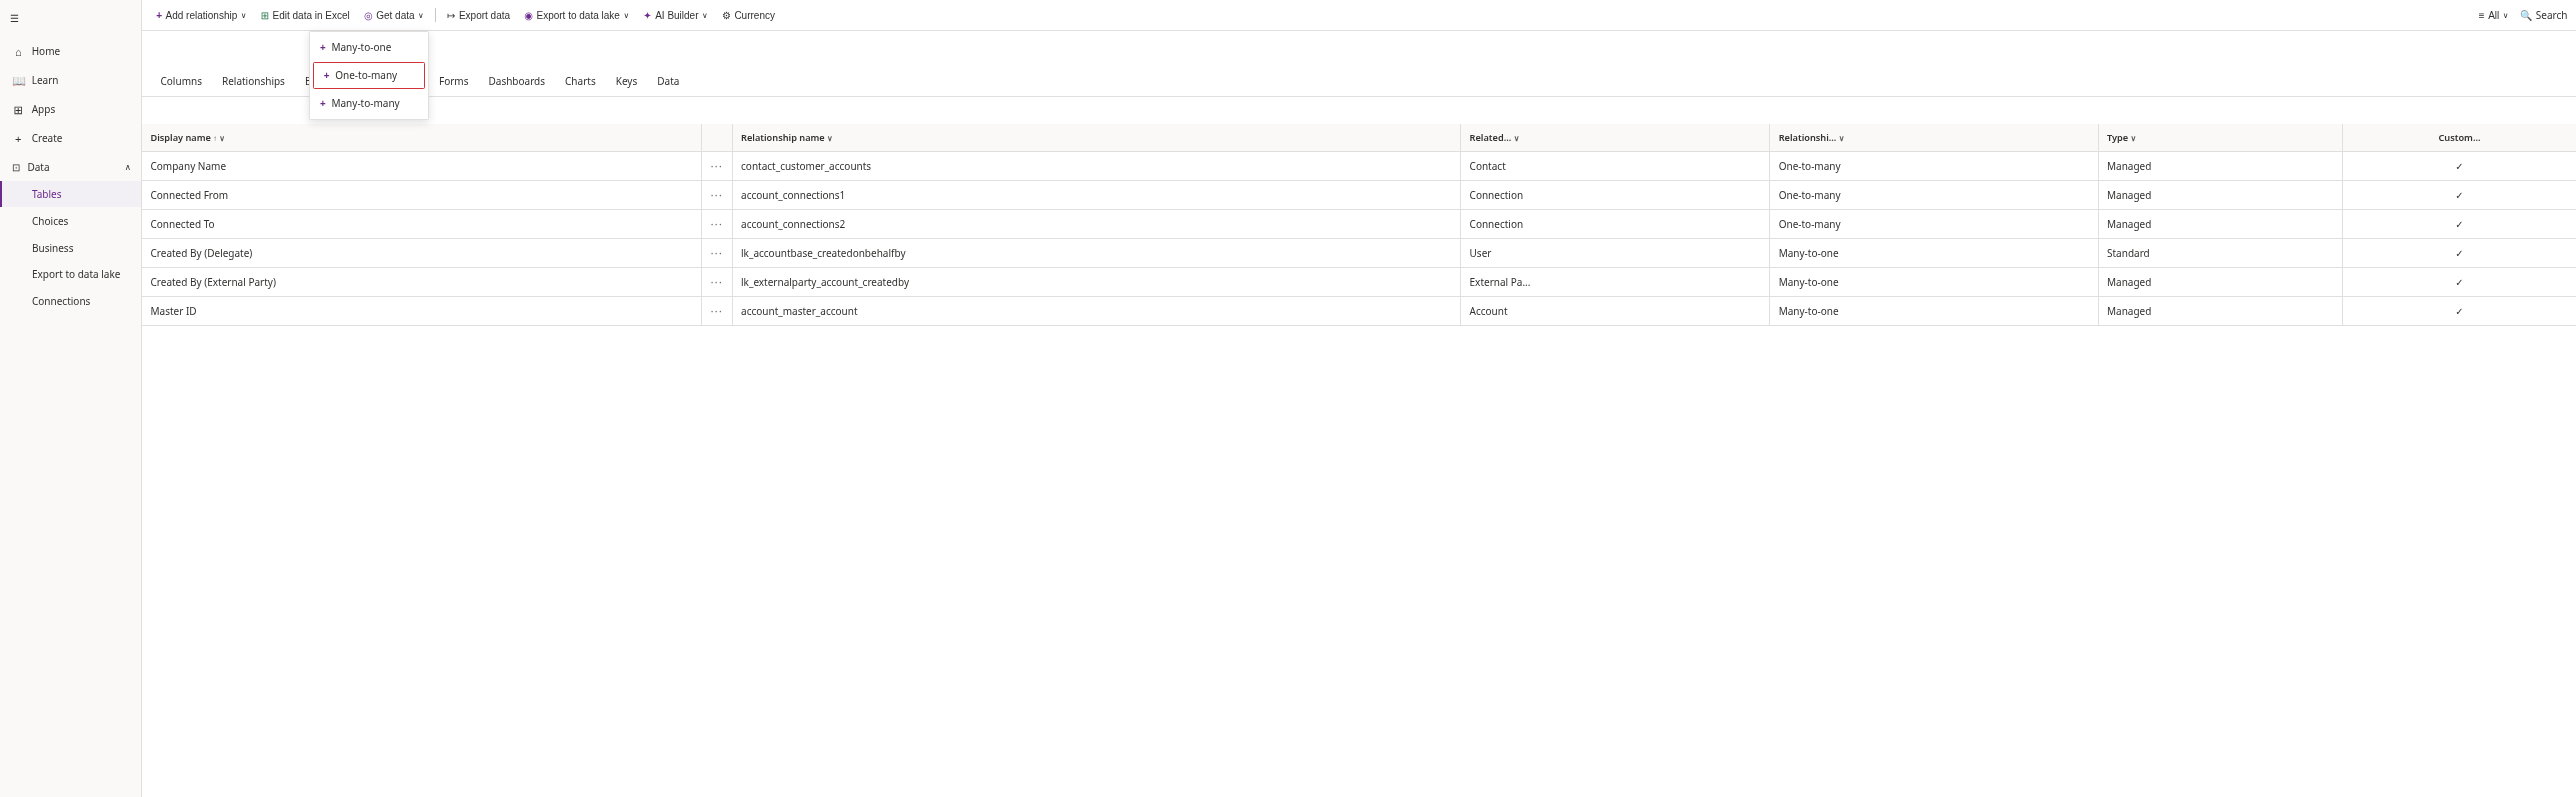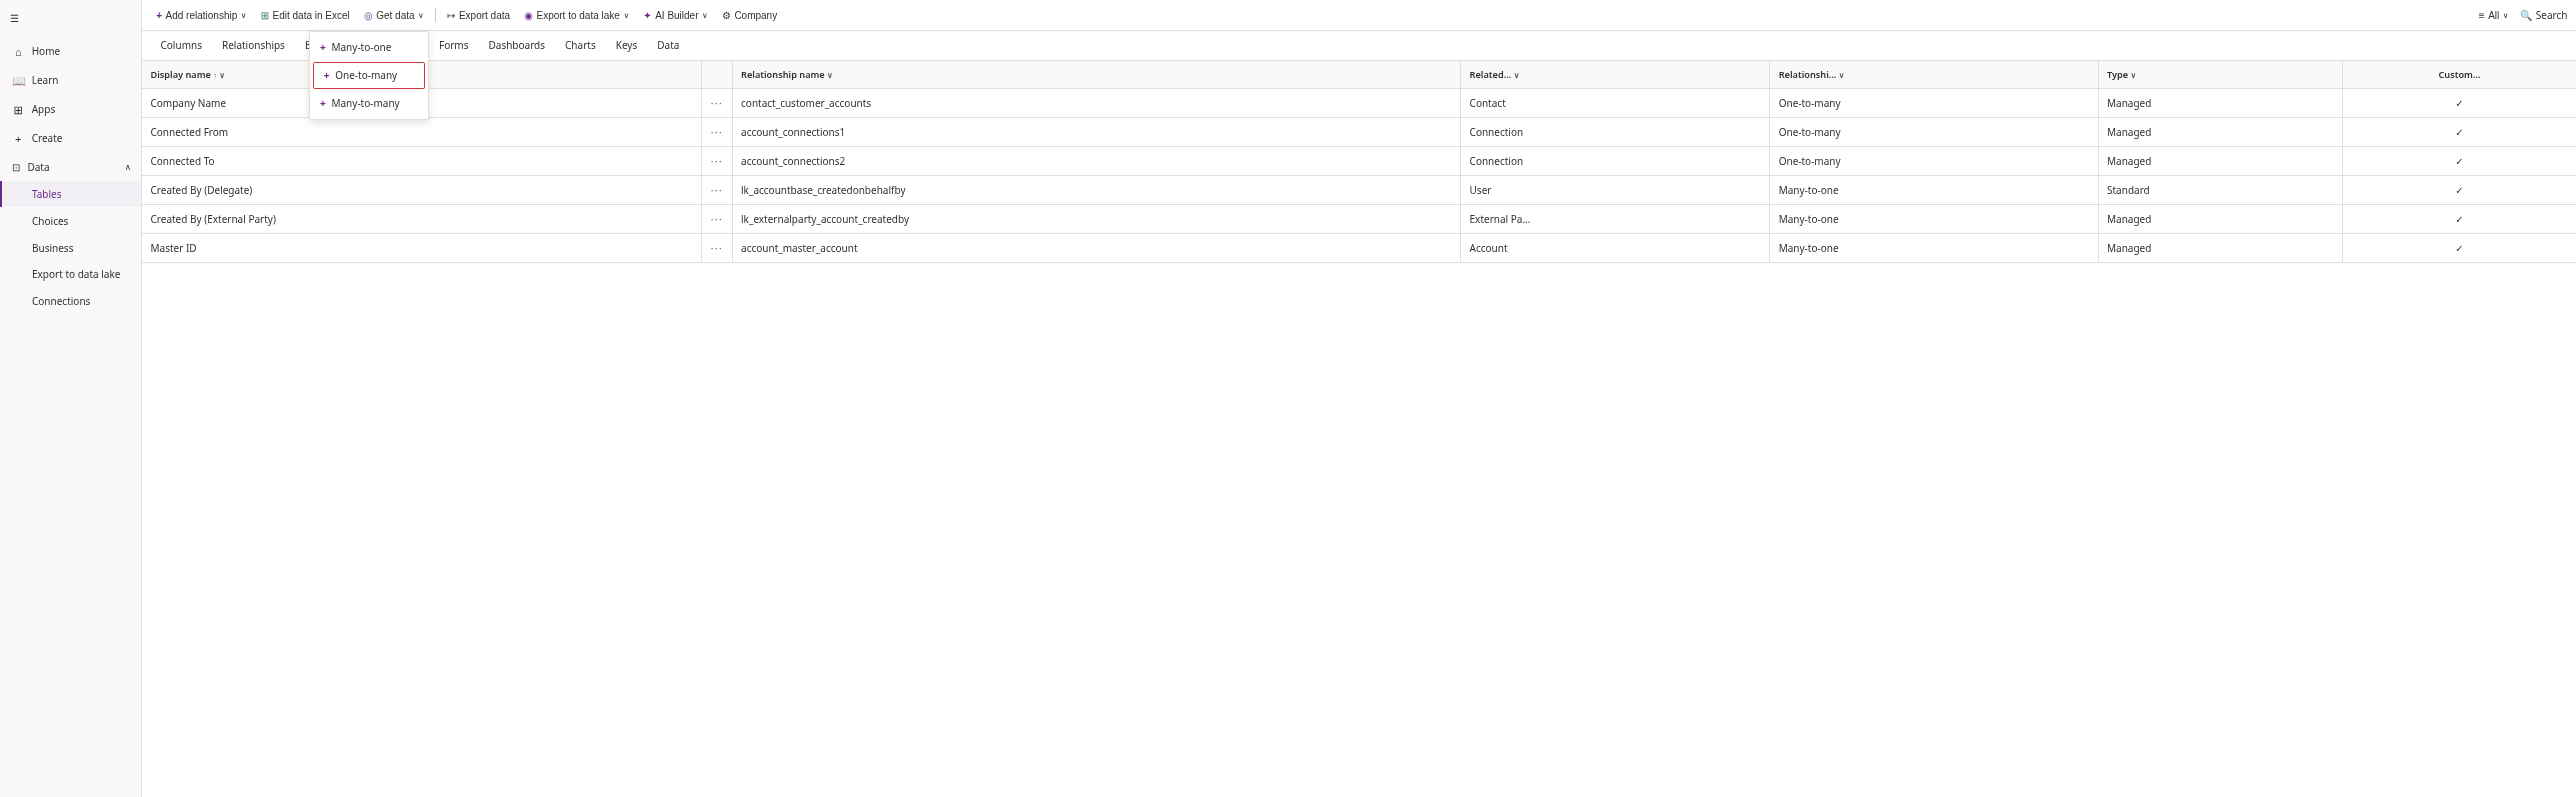--- a/index.html
+++ b/index.html
@@ -122,30 +122,32 @@
       padding: 0 8.5px;
       gap: 0;
     }
     .tab {
       padding: 7px 10px;
       cursor: pointer;
       font-size: 10px;
       color: #323130;
       border-bottom: 1.4px solid transparent;
       white-space: nowrap;
+      margin-top: 36px;
     }
 
     
     .table-area {
       flex: 1;
       overflow: auto;
     }
     .data-table {
       width: 100%;
       border-collapse: collapse;
+      margin-top: 27px;
     }
     .data-table thead tr {
       background: #faf9f8;
       border-bottom: 0.7px solid #e1dfdd;
     }
     .data-table th {
       padding: 7px 8.5px;
       text-align: left;
       font-weight: 600;
       font-size: 9.2px;
@@ -283,21 +285,21 @@
     </button>
 
     <button class="toolbar-btn">
       <span style="color:#6b2a8c;">✦</span>
       <span>AI Builder</span>
       <span style="font-size:7.8px;">∨</span>
     </button>
 
     <button class="toolbar-btn">
       <span>⚙</span>
-      <span>Company</span>
+      <span>Currency</span>
     </button>
 
     <div class="toolbar-spacer"></div>
 
     <div class="toolbar-right">
       <button class="toolbar-btn">
         <span>≡</span>
         <span>All</span>
         <span style="font-size:7.8px;">∨</span>
       </button>

